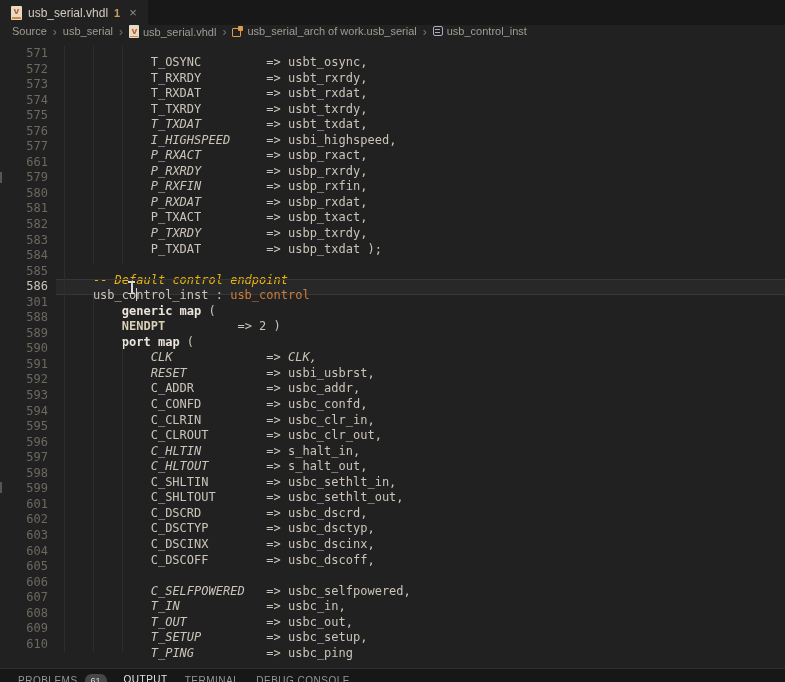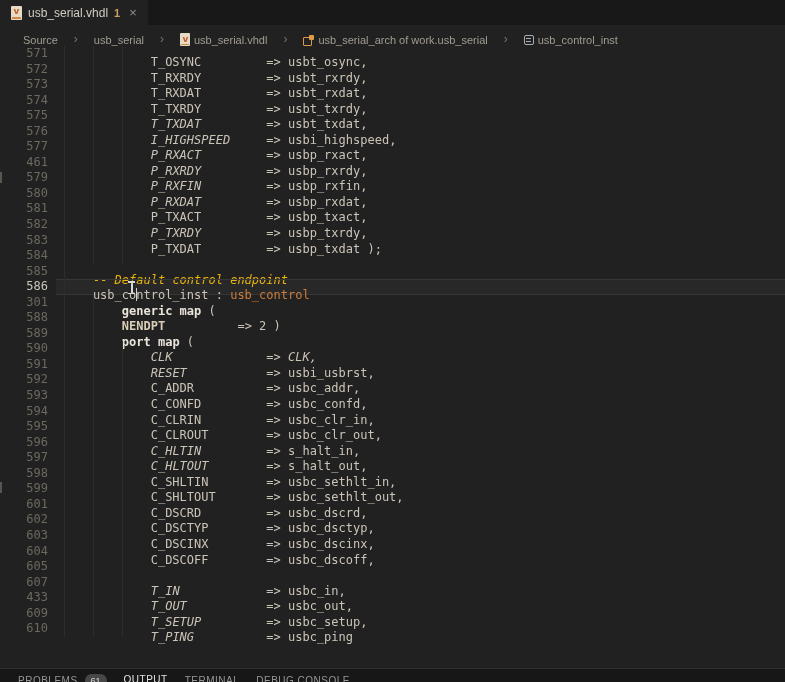--- a/index.html
+++ b/index.html
@@ -18,22 +18,22 @@
   .tab{
     display:flex; align-items:center; gap:6px; padding:0 11px;
     background:#212121; cursor:pointer;
   }
   .tab-label{ font-size:12px; color:#d2ccc2; }
   .tab-badge{ font-size:11px; color:#c99f5f; font-weight:bold; }
   .tab-close{ font-size:13px; color:#8f8f8f; margin-left:3px; line-height:1; }
   
   .breadcrumb{
     position:absolute; top:25px; left:0; right:0; height:21px;
-    background:#212121; display:flex; align-items:flex-end;
-    padding-left:23px; font-size:11px; color:#a29d93; white-space:nowrap;gap:10px;
+    background:#212121; display:flex; align-items:flex-start;
+    padding-left:12px; font-size:11px; color:#a29d93; white-space:nowrap;
   }
   .bc-item{ display:flex; align-items:center; gap:4px; cursor:pointer; }
   .bc-sep{ color:#78746c; margin:0 6px; font-size:12px; }
   
   .ic-file{ position:relative; width:10px; height:13px; background:#e7dbc6; border-radius:1px; display:inline-block; }
   .ic-file::after{ content:"v"; position:absolute; left:2.5px; top:0.5px; font-size:9px; line-height:11px; font-weight:bold; color:#c0632a; font-family:"DejaVu Sans",sans-serif; }
   .ic-file::before{ content:""; position:absolute; left:1px; bottom:1px; right:1px; height:1.5px; background:#cf8a45; }
   .tab .ic-file{ width:11px; height:14px; }
   .ic-arch{ position:relative; width:11px; height:11px; display:inline-block; }
   .ic-arch::before{ content:""; position:absolute; left:0; bottom:0; width:7px; height:7px; border:1.5px solid #de9a46; border-radius:1px; }
@@ -178,21 +178,21 @@
         <i class="guide" style="left: 64px;"></i>
         <i class="guide" style="left: 92.88px;"></i>
         <i class="guide" style="left: 121.76px;"></i>
         <span class="num">577</span>
         <span class="txt"><span class="tk-p">            </span><span class="tk-i">P_RXACT</span><span class="tk-p">         =&gt; usbp_rxact,</span></span>
       </div>
       <div class="row">
         <i class="guide" style="left: 64px;"></i>
         <i class="guide" style="left: 92.88px;"></i>
         <i class="guide" style="left: 121.76px;"></i>
-        <span class="num">461</span>
+        <span class="num">661</span>
         <span class="txt"><span class="tk-p">            </span><span class="tk-i">P_RXRDY</span><span class="tk-p">         =&gt; usbp_rxrdy,</span></span>
       </div>
       <div class="row">
         <i class="guide" style="left: 64px;"></i>
         <i class="guide" style="left: 92.88px;"></i>
         <i class="guide" style="left: 121.76px;"></i>
         <span class="num">579</span>
         <span class="txt"><span class="tk-p">            </span><span class="tk-i">P_RXFIN</span><span class="tk-p">         =&gt; usbp_rxfin,</span></span>
       </div>
       <div class="row">
@@ -359,28 +359,35 @@
       <div class="row">
         <i class="guide" style="left: 64px;"></i>
         <i class="guide" style="left: 92.88px;"></i>
         <i class="guide" style="left: 121.76px;"></i>
         <span class="num">605</span>
       </div>
       <div class="row">
         <i class="guide" style="left: 64px;"></i>
         <i class="guide" style="left: 92.88px;"></i>
         <i class="guide" style="left: 121.76px;"></i>
+        <span class="num">606</span>
+        <span class="txt"><span class="tk-p">            </span><span class="tk-i">C_SELFPOWERED</span><span class="tk-p">   =&gt; usbc_selfpowered,</span></span>
+      </div>
+      <div class="row">
+        <i class="guide" style="left: 64px;"></i>
+        <i class="guide" style="left: 92.88px;"></i>
+        <i class="guide" style="left: 121.76px;"></i>
         <span class="num">607</span>
         <span class="txt"><span class="tk-p">            </span><span class="tk-i">T_IN</span><span class="tk-p">            =&gt; usbc_in,</span></span>
       </div>
       <div class="row">
         <i class="guide" style="left: 64px;"></i>
         <i class="guide" style="left: 92.88px;"></i>
         <i class="guide" style="left: 121.76px;"></i>
-        <span class="num">433</span>
+        <span class="num">608</span>
         <span class="txt"><span class="tk-p">            </span><span class="tk-i">T_OUT</span><span class="tk-p">           =&gt; usbc_out,</span></span>
       </div>
       <div class="row">
         <i class="guide" style="left: 64px;"></i>
         <i class="guide" style="left: 92.88px;"></i>
         <i class="guide" style="left: 121.76px;"></i>
         <span class="num">609</span>
         <span class="txt"><span class="tk-p">            </span><span class="tk-i">T_SETUP</span><span class="tk-p">         =&gt; usbc_setup,</span></span>
       </div>
       <div class="row">

